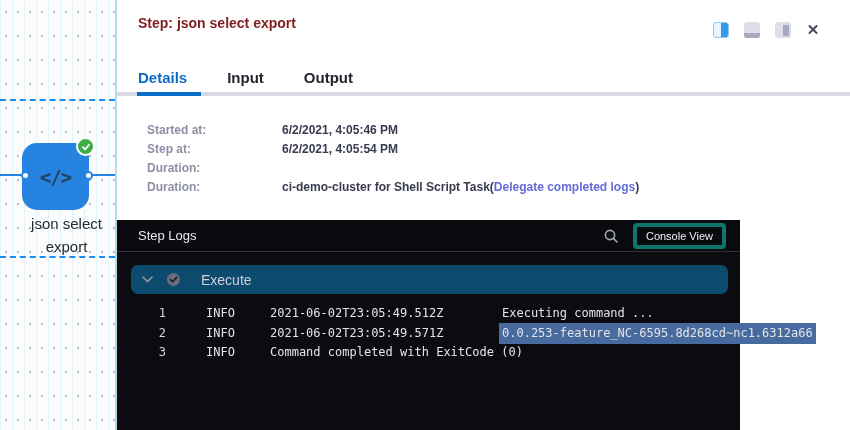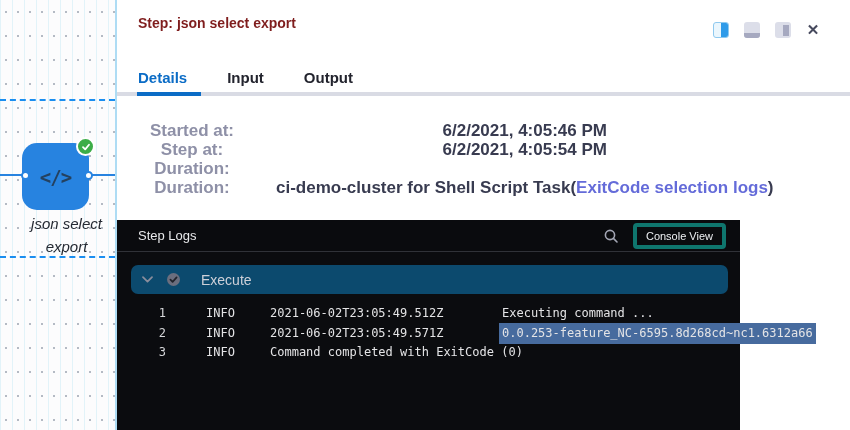--- a/index.html
+++ b/index.html
@@ -22,21 +22,21 @@
     background:#2783e0;display:flex;align-items:center;justify-content:center;cursor:pointer;}
   .node-glyph{font-family:"DejaVu Sans Mono",monospace;font-weight:bold;font-size:19px;
     color:#24415f;letter-spacing:-1px;}
   .badge{position:absolute;left:76px;top:137px;width:19px;height:19px;border-radius:50%;
     background:#3cad48;border:2px solid #ffffff;display:flex;align-items:center;justify-content:center;}
   .port{position:absolute;top:171px;width:9px;height:9px;border-radius:50%;
     background:#ffffff;border:2px solid #2783e0;}
   .port-l{left:21px;}
   .port-r{left:84px;}
   .node-label{position:absolute;left:0;top:212px;width:133px;padding:0 13px;text-align:center;
-    font-size:15px;line-height:23px;color:#252a33;font-style:italic;}
+    font-size:15px;line-height:23px;color:#252a33;}
 
   .divider{position:absolute;left:115px;top:0;width:2px;height:430px;background:#aedcf4;z-index:5;}
 
   
   .panel{position:absolute;left:117px;top:0;width:733px;height:430px;background:#ffffff;}
   .panel-title{position:absolute;left:21px;top:15px;font-size:14px;font-weight:bold;color:#7f1d1d;}
 
   .layout-icons{position:absolute;right:30px;top:22px;display:flex;align-items:center;gap:15px;}
   .licon{width:16px;height:16px;border-radius:3px;position:relative;overflow:hidden;cursor:pointer;}
   .licon-split{border:1px solid #8fc9ef;background:#eaf6fd;}
@@ -46,21 +46,21 @@
   .licon-side .blk{position:absolute;right:2px;top:3px;width:6px;height:11px;background:#a6a9c0;}
   .close-x{width:14px;height:16px;font-size:15px;font-weight:bold;color:#474a5e;line-height:16px;
     text-align:center;cursor:pointer;}
 
   .tabs{position:absolute;left:21px;top:69px;display:flex;gap:40px;font-size:15px;font-weight:bold;}
   .tab{color:#23242e;cursor:pointer;}
   .tab.active{color:#0b6cc6;}
   .tab-track{position:absolute;left:0;top:92px;width:733px;height:4px;background:#d9dbe4;}
   .tab-indicator{position:absolute;left:20px;top:92px;width:64px;height:4px;background:#0b6cc6;z-index:2;}
 
-  .details{position:absolute;left:24px;top:121px;font-size:17px;line-height:19px;text-align:center;}
+  .details{position:absolute;left:30px;top:121px;font-size:12px;line-height:19px;}
   .drow{display:grid;grid-template-columns:102px auto;}
   .dlabel{color:#8e90a7;font-weight:bold;}
   .dvalue{color:#383b50;font-weight:bold;white-space:nowrap;margin-left:33px;}
   .dlink{color:#646bd9;font-weight:bold;text-decoration:none;cursor:pointer;}
 
   
   .logs{position:absolute;left:0;top:220px;width:623px;height:210px;background:#0b0c0f;}
   .logs-header{height:32px;display:flex;align-items:center;padding:0 14px 0 21px;
     background:#0a0b0e;border-bottom:1px solid #303238;}
   .logs-title{font-size:13px;color:#e8e9eb;flex:1;}
@@ -137,21 +137,21 @@
       </div>
       <div class="drow">
         <span class="dlabel">Step at:</span>
         <span class="dvalue">6/2/2021, 4:05:54 PM</span>
       </div>
       <div class="drow">
         <span class="dlabel">Duration:</span>
       </div>
       <div class="drow">
         <span class="dlabel">Duration:</span>
-        <span class="dvalue"><span>ci-demo-cluster for Shell Script Task(</span><a class="dlink">ExitCode selection logs</a><span>)</span></span>
+        <span class="dvalue"><span>ci-demo-cluster for Shell Script Task(</span><a class="dlink">Delegate completed logs</a><span>)</span></span>
       </div>
     </div>
 
     <div class="logs">
       <div class="logs-header">
         <span class="logs-title">Step Logs</span>
         <span class="search-icon">
           <svg width="16" height="16" viewBox="0 0 16 16">
             <circle cx="7" cy="7" r="4.6" stroke="#a3a6b4" stroke-width="1.6" fill="none"></circle>
             <line x1="10.4" y1="10.4" x2="14" y2="14" stroke="#a3a6b4" stroke-width="1.6" stroke-linecap="round"></line>

